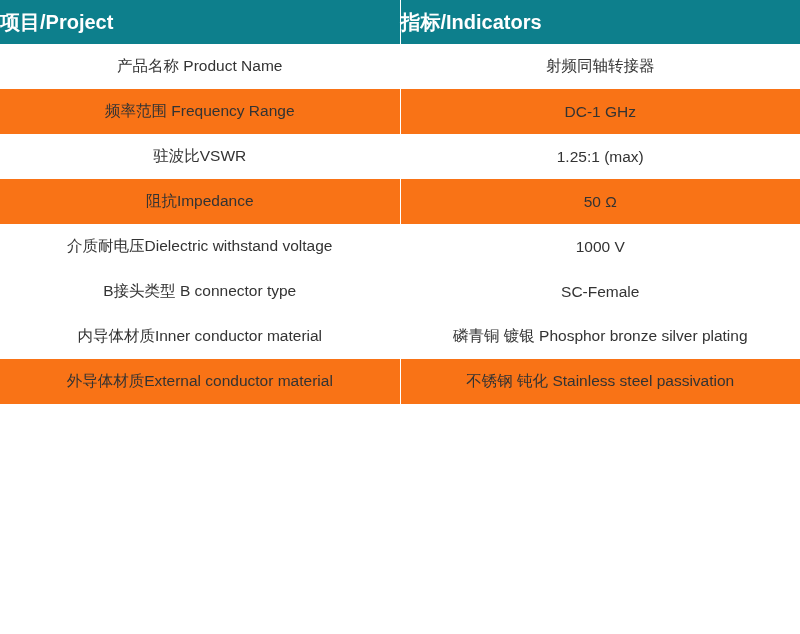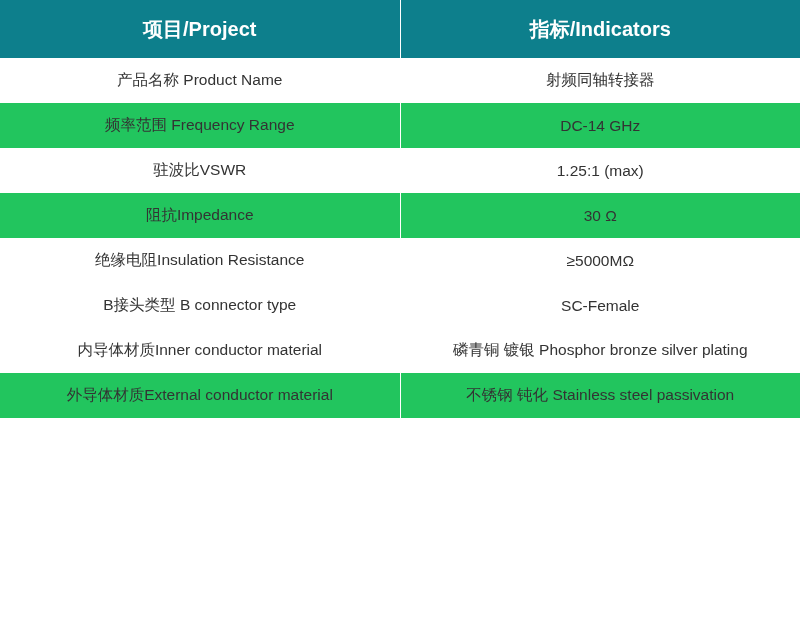--- a/index.html
+++ b/index.html
@@ -21,22 +21,22 @@
   .spec-table col.col-project { width: 400px; }
   .spec-table col.col-indicator { width: 400px; }
 
   .spec-table thead th {
     background: #0d7f8c;
     color: #ffffff;
     font-size: 20px;
     font-weight: bold;
     height: 44px;
     line-height: 44px;
-    padding: 7px;
-    text-align: center;
+    padding: 0;
+    text-align: left;
     border-right: 1px solid #ffffff;
   }
   .spec-table thead th:last-child {
     border-right: none;
     margin-left: 26px;
   }
   .spec-table tbody td {
     height: 45px;
     padding: 0 8px;
     text-align: center;
@@ -47,21 +47,21 @@
     white-space: nowrap;
     overflow: hidden;
   }
   .spec-table tbody td:last-child {
     border-right: none;
   }
   .spec-table tbody tr.row-odd td {
     background: #ffffff;
   }
   .spec-table tbody tr.row-even td {
-    background: #22c55e;
+    background: #f97316;
   }
 </style>
 </head>
 <body>
 
 <table class="spec-table">
   <colgroup>
     <col class="col-project">
     <col class="col-indicator">
   </colgroup>
@@ -71,33 +71,33 @@
       <th>指标/Indicators</th>
     </tr>
   </thead>
   <tbody>
     <tr class="row-odd">
       <td>产品名称 Product Name</td>
       <td>射频同轴转接器</td>
     </tr>
     <tr class="row-even">
       <td>频率范围 Frequency Range</td>
-      <td>DC-14 GHz</td>
+      <td>DC-1 GHz</td>
     </tr>
     <tr class="row-odd">
       <td>驻波比VSWR</td>
       <td>1.25:1 (max)</td>
     </tr>
     <tr class="row-even">
       <td>阻抗Impedance</td>
-      <td>30 Ω</td>
+      <td>50 Ω</td>
     </tr>
     <tr class="row-odd">
-      <td>绝缘电阻Insulation Resistance</td>
-      <td>≥5000MΩ</td>
+      <td>介质耐电压Dielectric withstand voltage</td>
+      <td>1000 V</td>
     </tr>
     <tr class="row-odd">
       <td>B接头类型 B connector type</td>
       <td>SC-Female</td>
     </tr>
     <tr class="row-odd">
       <td>内导体材质Inner conductor material</td>
       <td>磷青铜 镀银 Phosphor bronze silver plating</td>
     </tr>
     <tr class="row-even">

